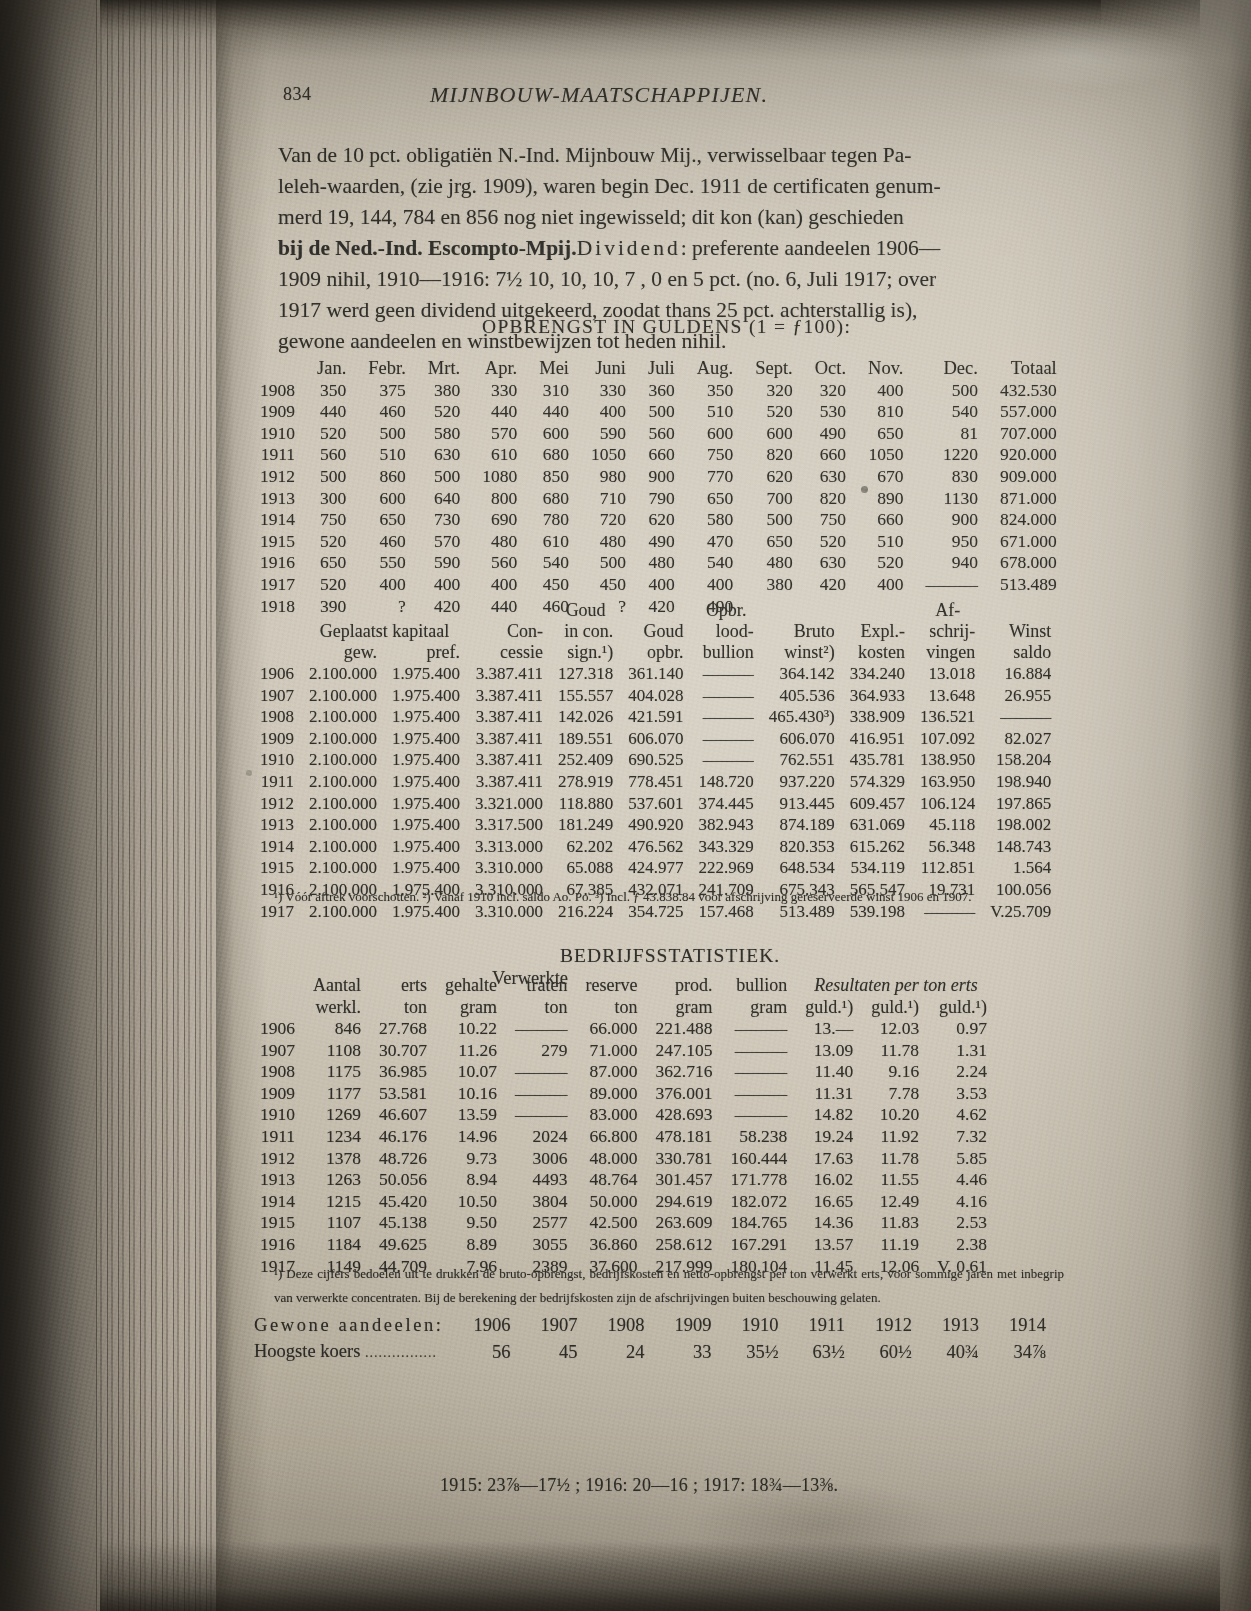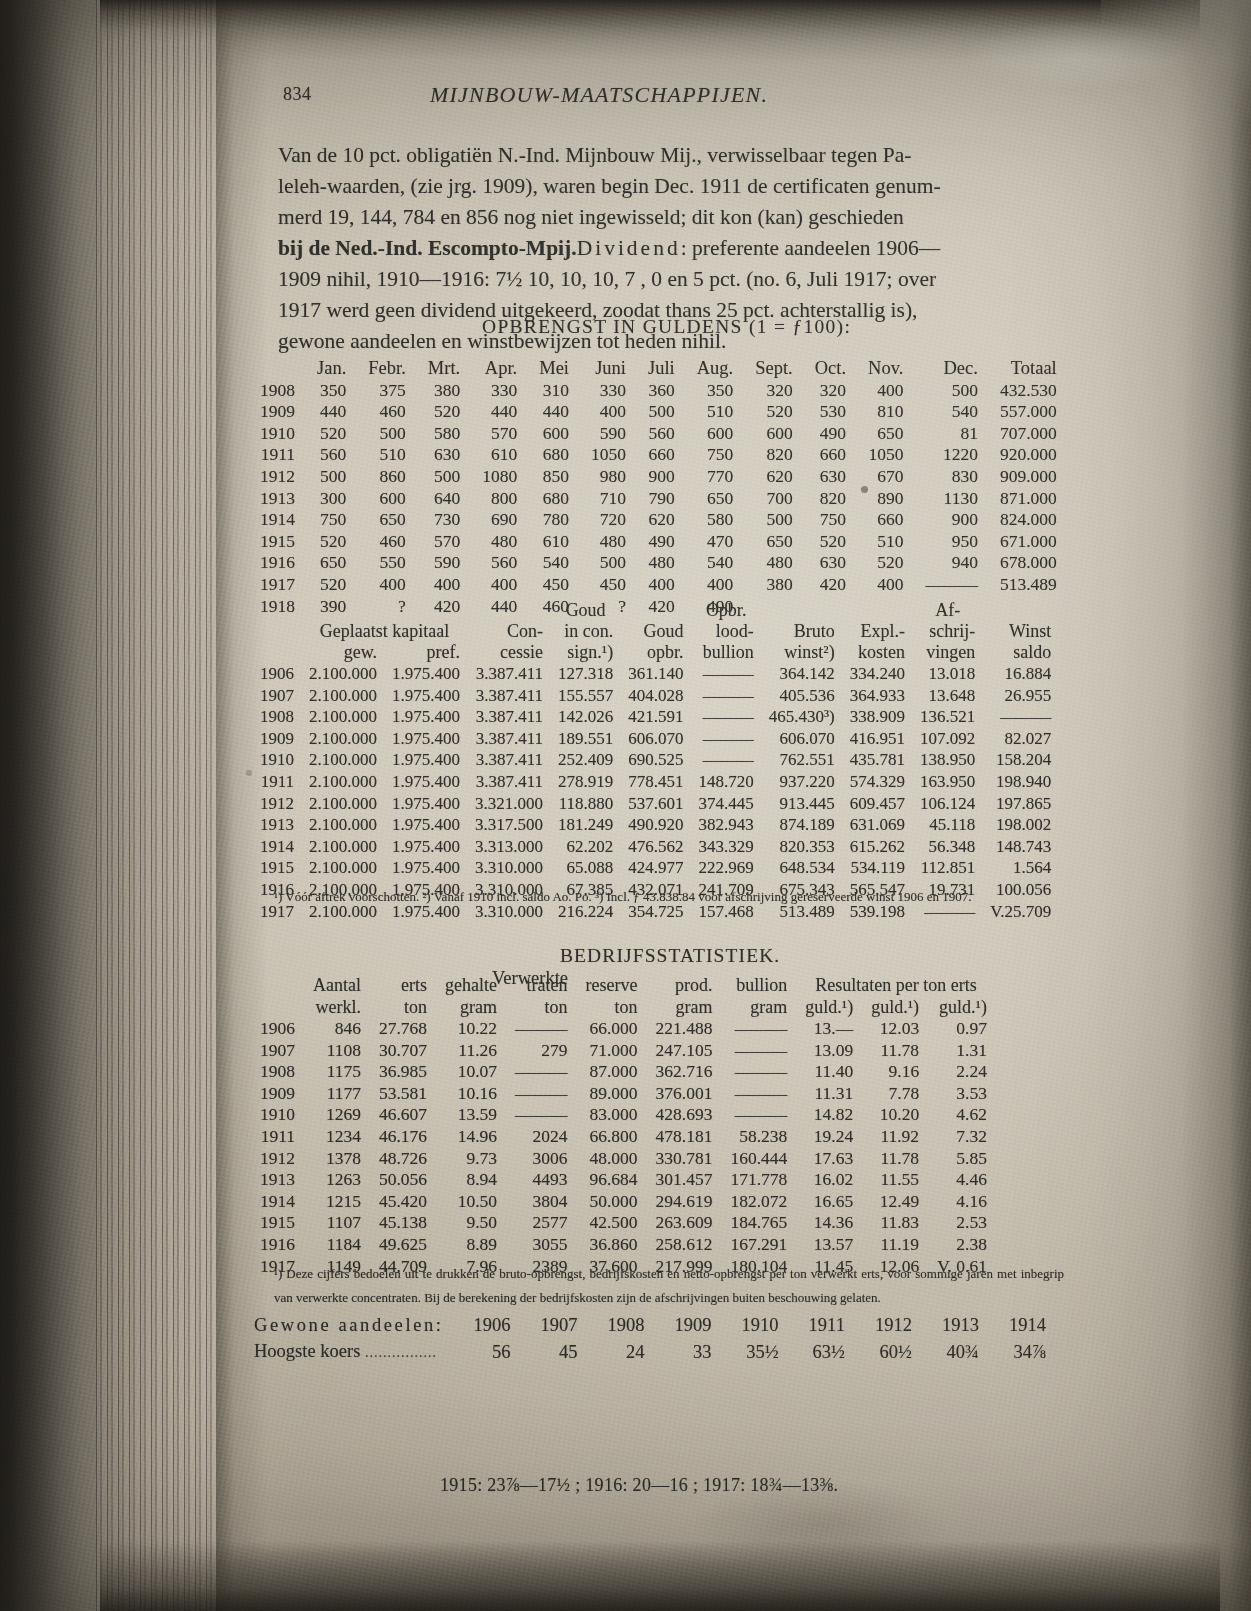--- a/index.html
+++ b/index.html
@@ -147,21 +147,21 @@
   #table-kapitaal td, #table-kapitaal th { padding-left: 15px; font-size: 17px; }
   #table-kapitaal td.yr, #table-kapitaal th.yr { padding-left: 0; }
   #table-kapitaal th { font-size: 18px; line-height: 21px; vertical-align: bottom; }
   #table-kapitaal .grp { text-align: center; font-size: 18px; }
 
   
   #table-bedrijf { position: absolute; left: 30px; top: 975px; }
   #table-bedrijf td, #table-bedrijf th { padding-left: 18px; font-size: 17.5px; }
   #table-bedrijf td.yr, #table-bedrijf th.yr { padding-left: 0; }
   #table-bedrijf th { font-size: 18px; line-height: 21.5px; vertical-align: bottom; }
-  #table-bedrijf .grp { text-align: center; font-size: 18px; }
+  #table-bedrijf .grp { text-align: center; font-size: 18px; font-style: italic; }
 
   
   #table-koersen { position: absolute; left: 24px; top: 1312px; }
   #table-koersen td, #table-koersen th { padding-left: 30px; font-size: 18.5px; line-height: 26px; }
   #table-koersen td.lbl, #table-koersen th.lbl { text-align: left; padding-left: 0; }
 
   .dashlead { letter-spacing: 1px; font-size: 14px; color:#3a382f; }
 
   .footnote {
     position: absolute;
@@ -736,21 +736,21 @@
             <td>17.63</td>
             <td>11.78</td>
             <td>5.85</td>
           </tr>
           <tr>
             <td class="yr">1913</td>
             <td>1263</td>
             <td>50.056</td>
             <td>8.94</td>
             <td>4493</td>
-            <td>96.684</td>
+            <td>48.764</td>
             <td>301.457</td>
             <td>171.778</td>
             <td>16.02</td>
             <td>11.55</td>
             <td>4.46</td>
           </tr>
           <tr>
             <td class="yr">1914</td>
             <td>1215</td>
             <td>45.420</td>

